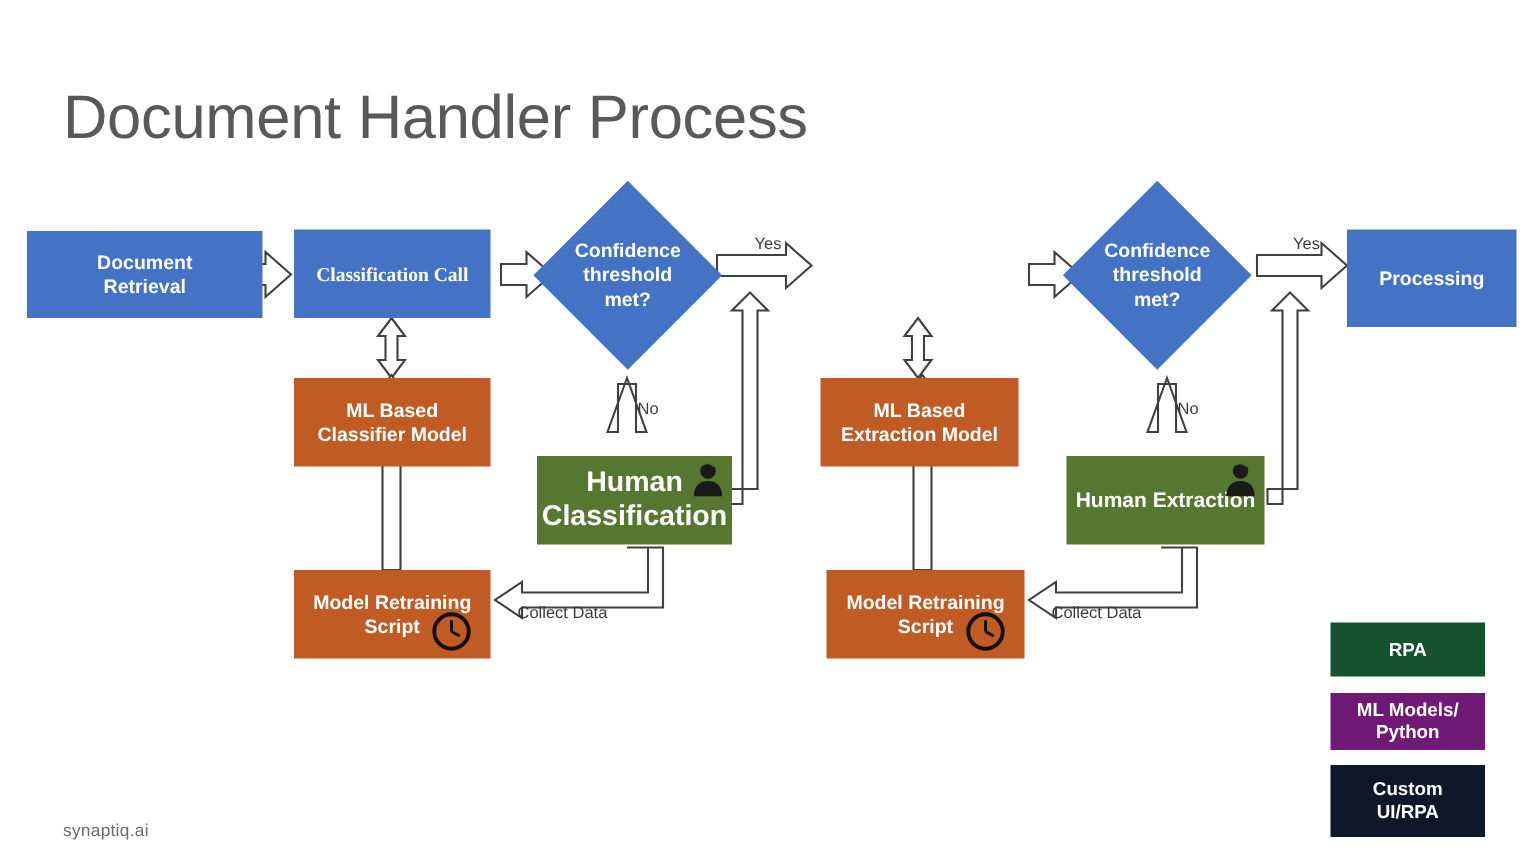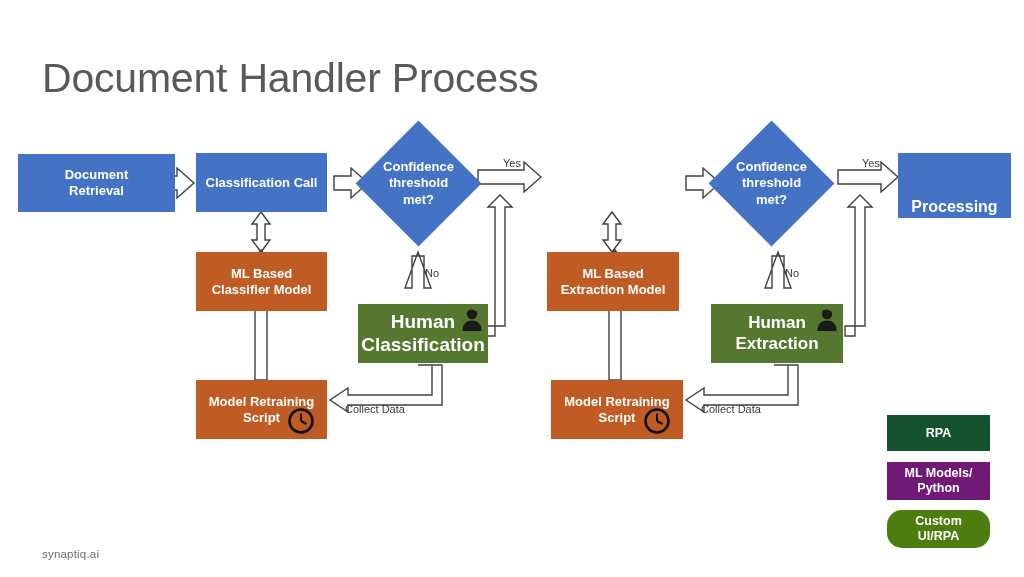--- a/index.html
+++ b/index.html
@@ -108,40 +108,40 @@
     <path class="arw" d="M845 326 L865 326 L865 207 L872 207 L860 195 L848 207 L855 207 L855 336 L845 336 Z"></path>
 
     <path class="arw" d="M774 365 L788 365 L788 395 L704 395 L704 388 L686 400 L704 412 L704 405 L798 405 L798 365 L784 365 Z"></path>
   </svg>
 
   <div class="node blue" style="left:18px;top:154px;width:157px;height:58px;font-size:13px;">
     <span class="lbl">Document
 Retrieval</span>
   </div>
 
-  <div class="node blue" style="left:196px;top:153px;width:131px;height:59px;font-size:13px;">
+  <div class="node blue" style="left:196px;top:153px;width:131px;height:59px;font-size:13px;font-family:Liberation Serif, serif;">
     <span class="lbl">Classification Call</span>
   </div>
 
   <div class="diamond" style="left:374px;top:139px;width:89px;height:89px;">
     <div class="dshape"></div>
     <div class="dtext">Confidence
 threshold
 met?</div>
   </div>
 
 
   <div class="diamond" style="left:727px;top:139px;width:89px;height:89px;">
     <div class="dshape"></div>
     <div class="dtext">Confidence
 threshold
 met?</div>
   </div>
 
-  <div class="node blue" style="left:898px;top:153px;width:113px;height:65px;font-size:16px;align-items:flex-end;">
+  <div class="node blue" style="left:898px;top:153px;width:113px;height:65px;font-size:13px;">
     <span class="lbl">Processing</span>
   </div>
 
   <div class="node orange" style="left:196px;top:252px;width:131px;height:59px;font-size:13px;">
     <span class="lbl">ML Based
 Classifier Model</span>
   </div>
 
   <div class="node orange" style="left:547px;top:252px;width:132px;height:59px;font-size:13px;">
     <span class="lbl">ML Based
@@ -153,21 +153,21 @@
 Classification</span>
     <span class="iconwrap" style="right:5px;top:3px;width:22px;height:24px;">
       <svg width="22" height="24" viewBox="0 0 22 24" xmlns="http://www.w3.org/2000/svg">
         <circle cx="11" cy="7" r="5.2" fill="#1a1a1a"></circle>
         <path d="M1.5 24 C1.5 16.5 6 13.6 11 13.6 C16 13.6 20.5 16.5 20.5 24 Z" fill="#1a1a1a"></path>
         <path d="M7.6 3.2 C9.4 1.3 13.2 1.6 14.6 4.0" stroke="#55772f" stroke-width="1.1" fill="none"></path>
       </svg>
     </span>
   </div>
 
-  <div class="node green" style="left:711px;top:304px;width:132px;height:59px;font-size:17px;">
+  <div class="node green" style="left:711px;top:304px;width:132px;height:59px;font-size:14px;">
     <span class="lbl">Human Extraction</span>
     <span class="iconwrap" style="right:5px;top:3px;width:22px;height:24px;">
       <svg width="22" height="24" viewBox="0 0 22 24" xmlns="http://www.w3.org/2000/svg">
         <circle cx="11" cy="7" r="5.2" fill="#1a1a1a"></circle>
         <path d="M1.5 24 C1.5 16.5 6 13.6 11 13.6 C16 13.6 20.5 16.5 20.5 24 Z" fill="#1a1a1a"></path>
         <path d="M7.6 3.2 C9.4 1.3 13.2 1.6 14.6 4.0" stroke="#55772f" stroke-width="1.1" fill="none"></path>
       </svg>
     </span>
   </div>
 
@@ -203,20 +203,20 @@
   <div class="elabel" style="left:785px;top:267px;">No</div>
   <div class="elabel" style="left:701px;top:403px;">Collect Data</div>
 
   <div class="legend-item" style="left:887px;top:415px;width:103px;height:36px;background:#14532d;">
     <span>RPA</span>
   </div>
   <div class="legend-item" style="left:887px;top:462px;width:103px;height:38px;background:#701a75;">
     <span>ML Models/
 Python</span>
   </div>
-  <div class="legend-item" style="left:887px;top:510px;width:103px;height:38px;background:#4d7c0f;border-radius:15px;">
+  <div class="legend-item" style="left:887px;top:510px;width:103px;height:48px;background:#0f172a;">
     <span>Custom
 UI/RPA</span>
   </div>
 
   <div class="footer">synaptiq.ai</div>
 
 </div>
 
 </body></html>

